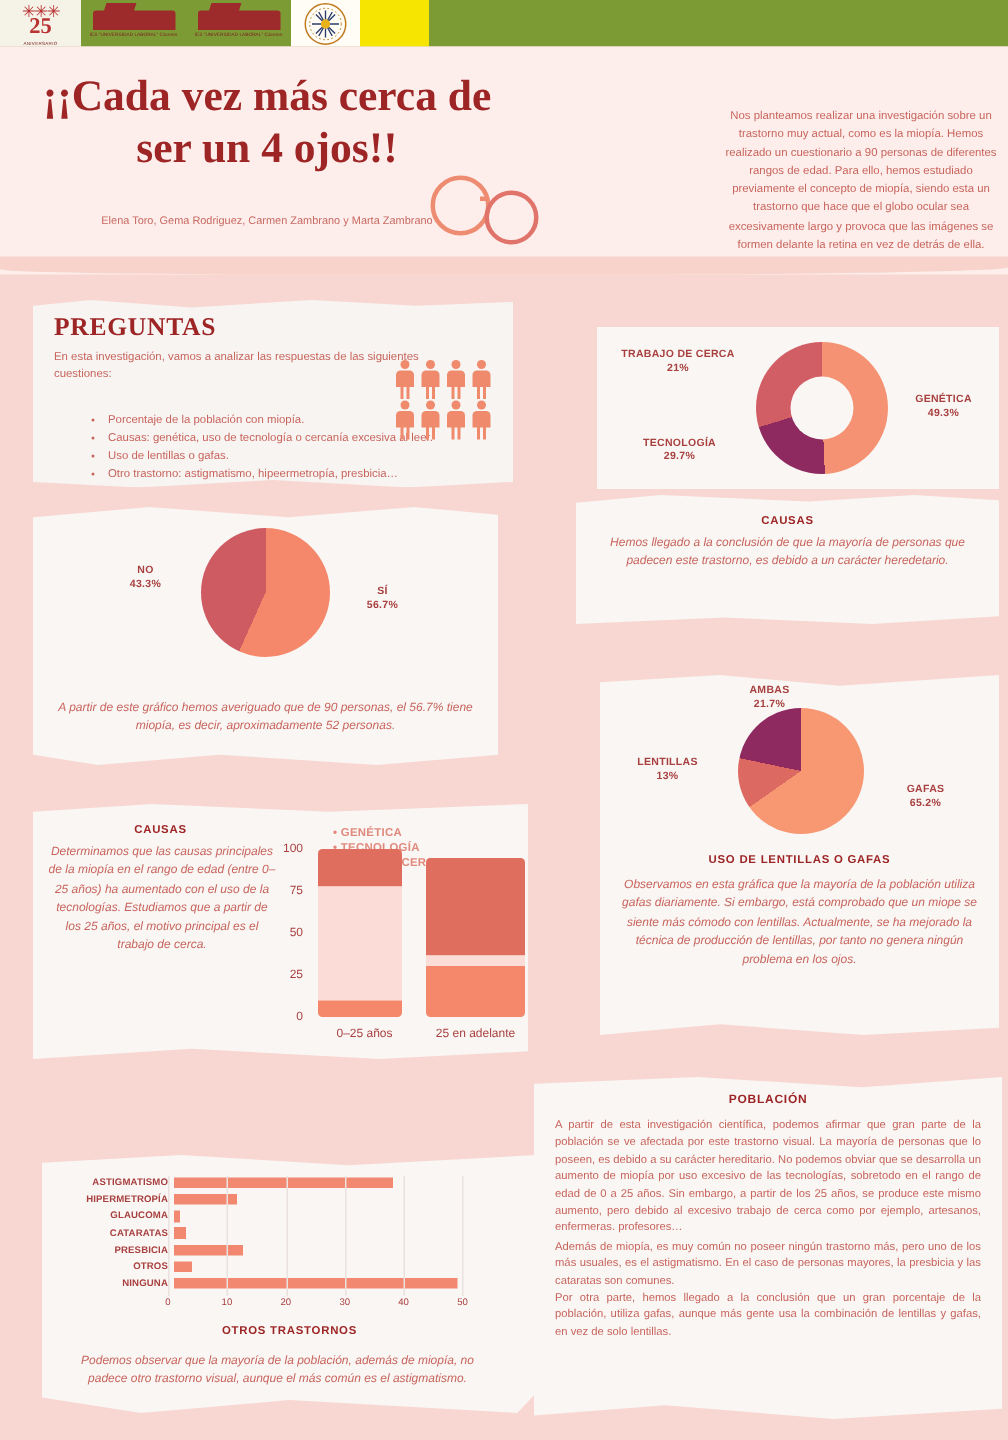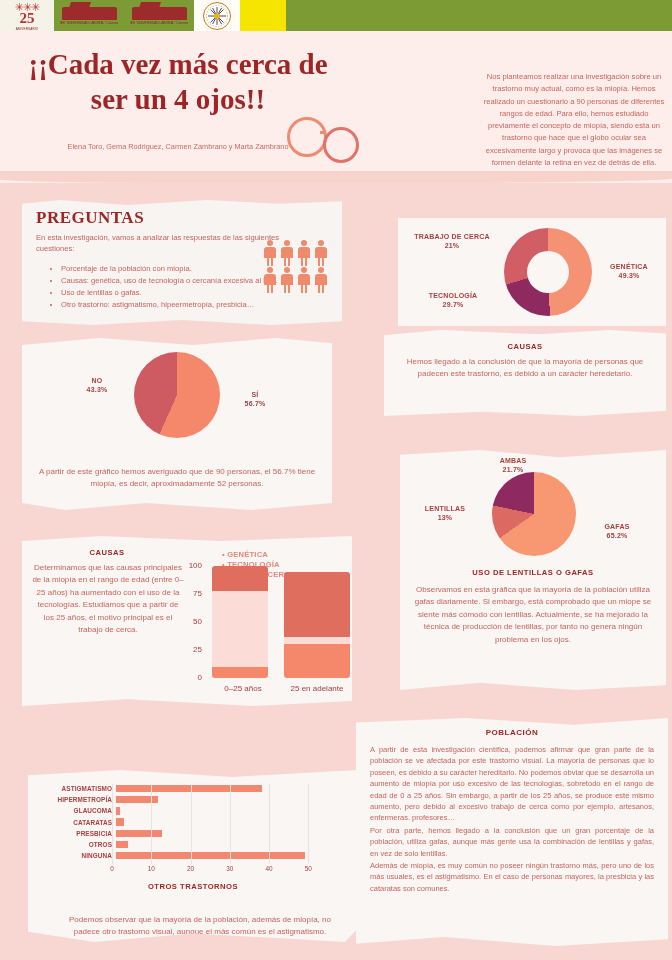--- a/index.html
+++ b/index.html
@@ -37,21 +37,21 @@
     color:#c8645c;text-align:center;}
 
   
   .panel{position:absolute;background:#f7f4f2;}
   .panel.white{background:#f9f6f4;}
 
   #preguntas{left:22px;top:200px;width:320px;height:125px;
     clip-path:polygon(0 3%,12% 0,33% 4%,58% 0,80% 3%,100% 1%,100% 97%,78% 100%,50% 96%,22% 100%,0 97%);}
   .pq-h{position:absolute;left:14px;top:8px;font-family:"Liberation Serif",serif;font-weight:bold;font-size:17px;color:#9d2525;letter-spacing:.5px;}
   .pq-lead{position:absolute;left:14px;top:32px;width:268px;font-size:7.6px;line-height:1.5;color:#c8645c;}
-  .pq-list{position:absolute;left:22px;top:58px;width:262px;margin:5px;padding-left:12px;font-size:7.6px;line-height:1.52;color:#c8645c;}
+  .pq-list{position:absolute;left:22px;top:58px;width:262px;margin:16px;padding-left:12px;font-size:7.6px;line-height:1.52;color:#c8645c;}
   .pq-list li{margin-bottom:.5px;}
   .people{position:absolute;right:8px;top:40px;width:72px;display:flex;flex-wrap:wrap;gap:1px;}
   .person{width:16px;height:26px;position:relative;}
   .person .hd{position:absolute;left:5px;top:0;width:6px;height:6px;border-radius:50%;background:#ef8a6d;}
   .person .bd{position:absolute;left:2px;top:7px;width:12px;height:11px;background:#ef8a6d;border-radius:3px 3px 0 0;}
   .person .l1{position:absolute;left:5px;top:17px;width:2.4px;height:9px;background:#ef8a6d;}
   .person .l2{position:absolute;left:9px;top:17px;width:2.4px;height:9px;background:#ef8a6d;}
 
   #causas-chart{left:398px;top:218px;width:268px;height:108px;}
   #causas-text{left:384px;top:330px;width:282px;height:86px;
@@ -69,21 +69,21 @@
   #otros{left:28px;top:770px;width:330px;height:172px;
     clip-path:polygon(0 3%,28% 0,62% 4%,100% 0,100% 92%,96% 100%,50% 95%,20% 100%,0 94%);}
 
   #concl{left:356px;top:718px;width:312px;height:228px;
     clip-path:polygon(0 2%,35% 0,70% 3%,100% 0,100% 97%,64% 100%,28% 96%,0 99%);}
 
   
   .donut{position:absolute;border-radius:50%;}
   .lbl{position:absolute;text-align:center;font-size:7px;font-weight:bold;color:#a8403f;line-height:1.35;letter-spacing:.2px;}
   .cap-t{position:absolute;width:100%;text-align:center;font-weight:bold;font-size:7.6px;color:#9d2525;letter-spacing:.5px;}
-  .ptxt{position:absolute;font-size:8px;line-height:1.55;color:#c8645c;text-align:center;}
+  .ptxt{position:absolute;font-size:8px;line-height:1.55;color:#c8645c;text-align:center;font-style:italic;}
 
   
   .axisnum{position:absolute;font-size:8px;color:#a8403f;text-align:right;width:20px;}
   .sbar{position:absolute;width:58px;border-radius:3px;overflow:hidden;display:flex;flex-direction:column;}
   .seg{width:100%;}
   .xl{position:absolute;font-size:8px;color:#a8403f;text-align:center;}
   .legend{position:absolute;font-size:7.6px;color:#e0897c;line-height:1.3;font-weight:bold;letter-spacing:.2px;}
 
   
   .hrow{position:relative;height:9px;margin-bottom:2.2px;display:flex;align-items:center;}
@@ -334,29 +334,29 @@
     </div>
   <div id="hticks" style="position:absolute;left:84px;top:95px;width:216px;height:12px;">
       <div class="xtick" style="left: 0px; top: 0px;">0</div>
       <div class="xtick" style="left: 39.2727px; top: 0px;">10</div>
       <div class="xtick" style="left: 78.5455px; top: 0px;">20</div>
       <div class="xtick" style="left: 117.818px; top: 0px;">30</div>
       <div class="xtick" style="left: 157.091px; top: 0px;">40</div>
       <div class="xtick" style="left: 196.364px; top: 0px;">50</div>
     </div>
   <div class="cap-t" style="top:112px;">OTROS TRASTORNOS</div>
-  <div class="ptxt" style="left:18px;top:144px;width:278px;margin-left:15px;">Podemos observar que la mayoría de la población, además de miopía, no padece otro trastorno visual, aunque el más común es el astigmatismo.</div>
+  <div class="ptxt" style="left:18px;top:131px;width:278px;">Podemos observar que la mayoría de la población, además de miopía, no padece otro trastorno visual, aunque el más común es el astigmatismo.</div>
 <div class="gridv" style="left: 84px; top: 14px; height: 80px;"></div>
     <div class="gridv" style="left: 123.273px; top: 14px; height: 80px;"></div>
     <div class="gridv" style="left: 162.545px; top: 14px; height: 80px;"></div>
     <div class="gridv" style="left: 201.818px; top: 14px; height: 80px;"></div>
     <div class="gridv" style="left: 241.091px; top: 14px; height: 80px;"></div>
     <div class="gridv" style="left: 280.364px; top: 14px; height: 80px;"></div>
   </div>
 
 <div class="panel white" id="concl">
   <div class="conc-h">POBLACIÓN</div>
   <div class="conc-b">
     <p style="margin:0 0 1px 0">A partir de esta investigación científica, podemos afirmar que gran parte de la población se ve afectada por este trastorno visual. La mayoría de personas que lo poseen, es debido a su carácter hereditario.  No podemos obviar que se desarrolla un aumento de miopía por uso excesivo de las tecnologías, sobretodo en el rango de edad de 0 a 25 años. Sin embargo, a partir de los 25 años, se produce este mismo aumento, pero debido al excesivo trabajo de cerca como por ejemplo, artesanos, enfermeras. profesores…</p>
+    <p style="margin:0">Además de miopía, es muy común no poseer ningún trastorno más, pero uno de los más usuales, es el astigmatismo. En el caso de personas mayores, la presbicia y las cataratas son comunes.</p>
     <p style="margin:0 0 1px 0">Por otra parte, hemos llegado a la conclusión que un gran porcentaje de la población, utiliza gafas, aunque más gente usa la combinación de lentillas y  gafas, en vez de solo lentillas.</p>
-    <p style="margin:0">Además de miopía, es muy común no poseer ningún trastorno más, pero uno de los más usuales, es el astigmatismo. En el caso de personas mayores, la presbicia y las cataratas son comunes.</p>
   </div>
 </div>
 
 </body></html>

